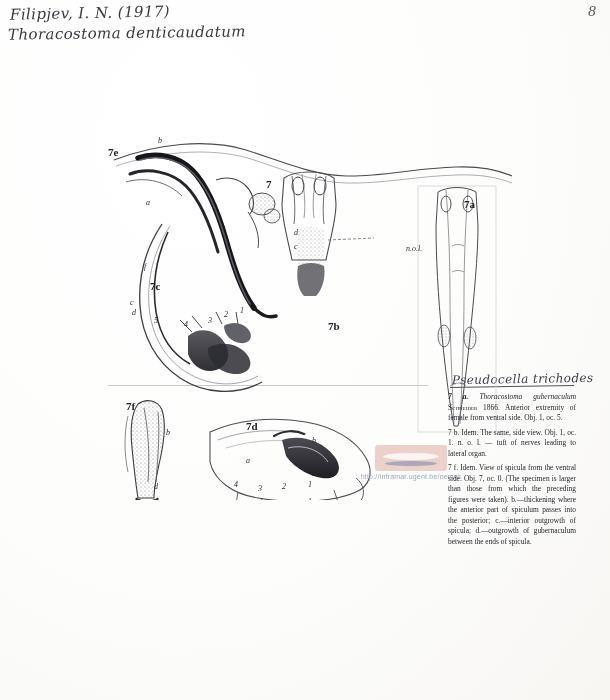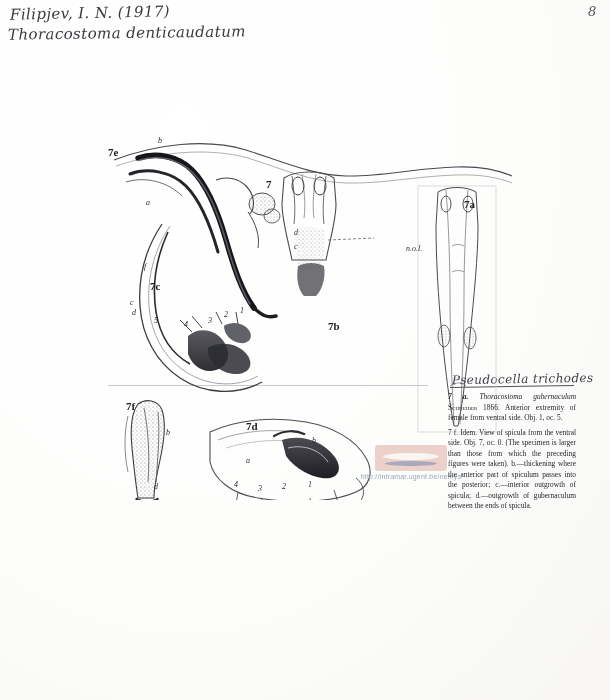--- a/index.html
+++ b/index.html
@@ -303,14 +303,15 @@
 </div>
 
 <div class="textcol">
   <p>
     <span class="lead figno">7 a.</span>
     <i>Thoracostoma</i>
     <i>gubernaculum</i>
     <span class="sc">Schneider 1866.</span>
     <span>Anterior extremity of female from ventral side. Obj. 1, oc. 5.</span>
   </p>
+  <p>7 b. Idem. The same, side view. Obj. 1, oc. 1. n. o. l. — tuft of nerves leading to lateral organ.</p>
   <p>7 f. Idem. View of spicula from the ventral side. Obj. 7, oc. 0. (The specimen is larger than those from which the preceding figures were taken). b.—thickening where the anterior part of spiculum passes into the posterior; c.—interior outgrowth of spicula; d.—outgrowth of gubernaculum between the ends of spicula.</p>
 </div>
 
 </body></html>

